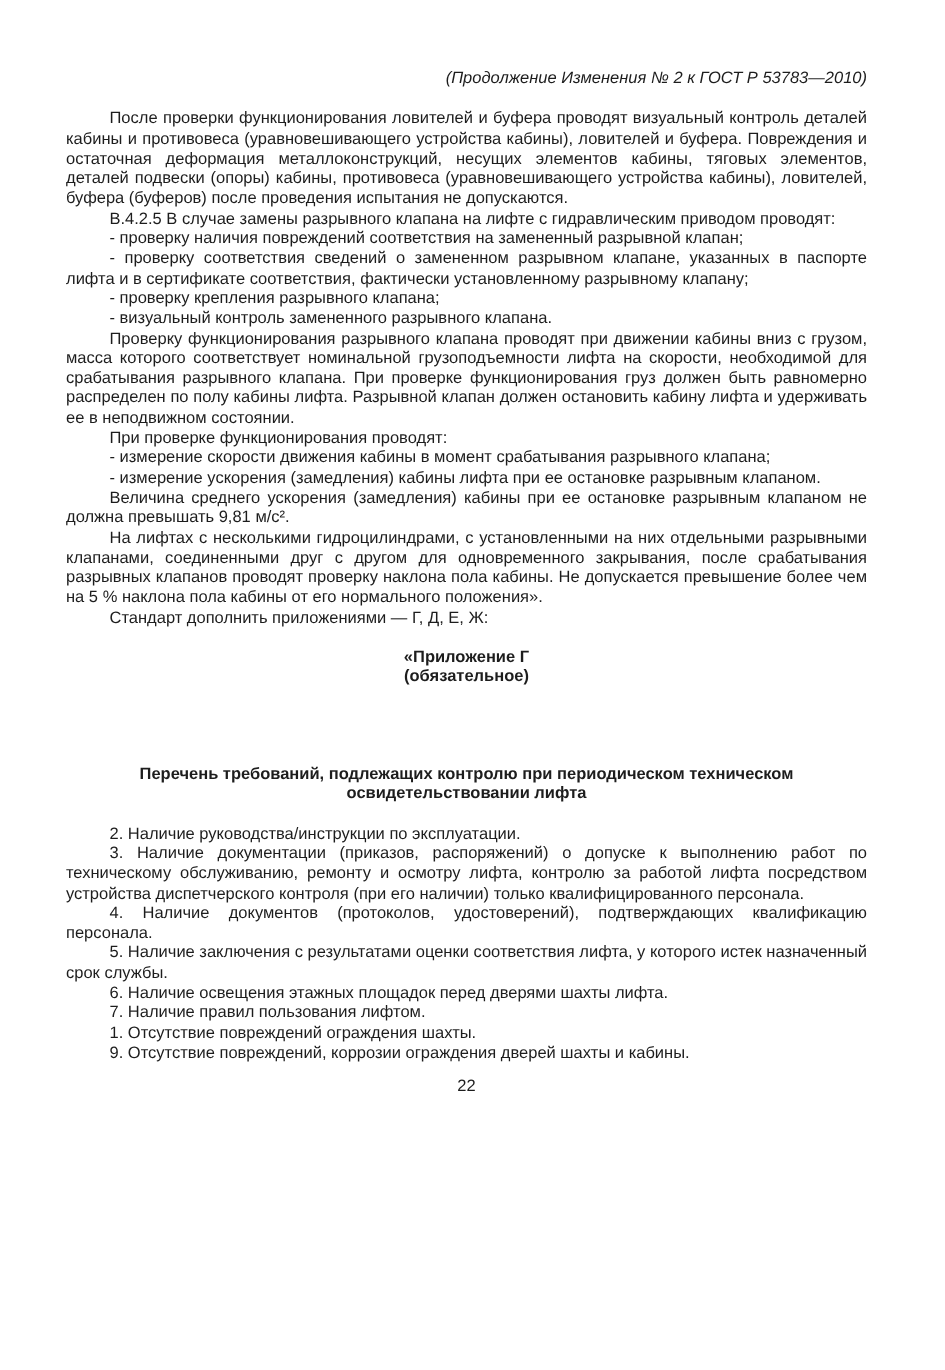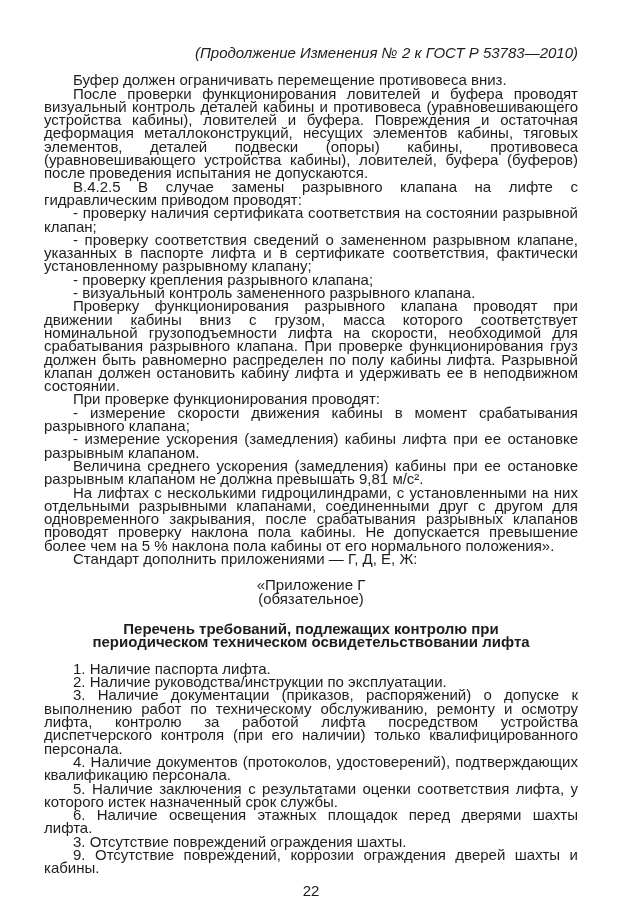--- a/index.html
+++ b/index.html
@@ -8,88 +8,87 @@
     background: #ffffff;
   }
   .page {
     position: relative;
     width: 622px;
     height: 913px;
     box-sizing: border-box;
     background: #ffffff;
     padding: 46px 44px 0 44px;
     font-family: "Liberation Sans", sans-serif;
-    font-size: 15px;
+    font-size: 11px;
     line-height: 13.3px;
     color: #1d1d1d;
     overflow: hidden;
   }
   .header-note {
     text-align: right;
     font-style: italic;
     margin: 0 0 14px 0;
   }
   p.body-par {
     margin: 0;
     text-align: justify;
     text-indent: 29px;
   }
   .appendix-title-block {
     margin-top: 13px;
     text-align: center;
-    font-weight: normal;
+    font-weight: bold;
   }
   .appendix-title-block div {
     line-height: 13.3px;
   }
   .app-heading {
-    margin: 17px auto 13px auto;
+    margin: 51px auto 13px auto;
     padding: 0 40px;
     text-align: center;
     font-weight: bold;
     line-height: 13.5px;
   }
   .page-number {
     margin-top: 9px;
     text-align: center;
   }
 </style>
 </head>
 <body>
 
 <div class="page">
 
   <div class="header-note">(Продолжение Изменения № 2 к ГОСТ Р 53783—2010)</div>
 
-  <p class="body-par">Буфер должен ограничивать перемещение противовеса вниз.</p>
   <p class="body-par">После проверки функционирования ловителей и буфера проводят визуальный контроль деталей кабины и противовеса (уравновешивающего устройства кабины), ловителей и буфера. Повреждения и остаточная деформация металлоконструкций, несущих элементов кабины, тяговых элементов, деталей подвески (опоры) кабины, противовеса (уравновешивающего устройства кабины), ловителей, буфера (буферов) после проведения испытания не допускаются.</p>
   <p class="body-par">В.4.2.5 В случае замены разрывного клапана на лифте с гидравлическим приводом проводят:</p>
-  <p class="body-par">- проверку наличия сертификата соответствия на состоянии разрывной клапан;</p>
+  <p class="body-par">- проверку наличия повреждений соответствия на замененный разрывной клапан;</p>
   <p class="body-par">- проверку соответствия сведений о замененном разрывном клапане, указанных в паспорте лифта и в сертификате соответствия, фактически установленному разрывному клапану;</p>
   <p class="body-par">- проверку крепления разрывного клапана;</p>
   <p class="body-par">- визуальный контроль замененного разрывного клапана.</p>
   <p class="body-par">Проверку функционирования разрывного клапана проводят при движении кабины вниз с грузом, масса которого соответствует номинальной грузоподъемности лифта на скорости, необходимой для срабатывания разрывного клапана. При проверке функционирования груз должен быть равномерно распределен по полу кабины лифта. Разрывной клапан должен остановить кабину лифта и удерживать ее в неподвижном состоянии.</p>
   <p class="body-par">При проверке функционирования проводят:</p>
   <p class="body-par">- измерение скорости движения кабины в момент срабатывания разрывного клапана;</p>
   <p class="body-par">- измерение ускорения (замедления) кабины лифта при ее остановке разрывным клапаном.</p>
   <p class="body-par">Величина среднего ускорения (замедления) кабины при ее остановке разрывным клапаном не должна превышать 9,81 м/с².</p>
   <p class="body-par">На лифтах с несколькими гидроцилиндрами, с установленными на них отдельными разрывными клапанами, соединенными друг с другом для одновременного закрывания, после срабатывания разрывных клапанов проводят проверку наклона пола кабины. Не допускается превышение более чем на 5 % наклона пола кабины от его нормального положения».</p>
   <p class="body-par">Стандарт дополнить приложениями — Г, Д, Е, Ж:</p>
 
   <div class="appendix-title-block">
     <div>«Приложение Г</div>
     <div>(обязательное)</div>
   </div>
 
   <div class="app-heading">Перечень требований, подлежащих контролю при периодическом техническом освидетельствовании лифта</div>
 
-  <p class="body-par">1. Наличие паспорта лифта.</p>
   <p class="body-par">2. Наличие руководства/инструкции по эксплуатации.</p>
   <p class="body-par">3. Наличие документации (приказов, распоряжений) о допуске к выполнению работ по техническому обслуживанию, ремонту и осмотру лифта, контролю за работой лифта посредством устройства диспетчерского контроля (при его наличии) только квалифицированного персонала.</p>
   <p class="body-par">4. Наличие документов (протоколов, удостоверений), подтверждающих квалификацию персонала.</p>
   <p class="body-par">5. Наличие заключения с результатами оценки соответствия лифта, у которого истек назначенный срок службы.</p>
   <p class="body-par">6. Наличие освещения этажных площадок перед дверями шахты лифта.</p>
-  <p class="body-par">3. Отсутствие повреждений ограждения шахты.</p>
+  <p class="body-par">7. Наличие правил пользования лифтом.</p>
+  <p class="body-par">1. Отсутствие повреждений ограждения шахты.</p>
   <p class="body-par">9. Отсутствие повреждений, коррозии ограждения дверей шахты и кабины.</p>
 
   <div class="page-number">22</div>
 
 </div>
 
 </body></html>

